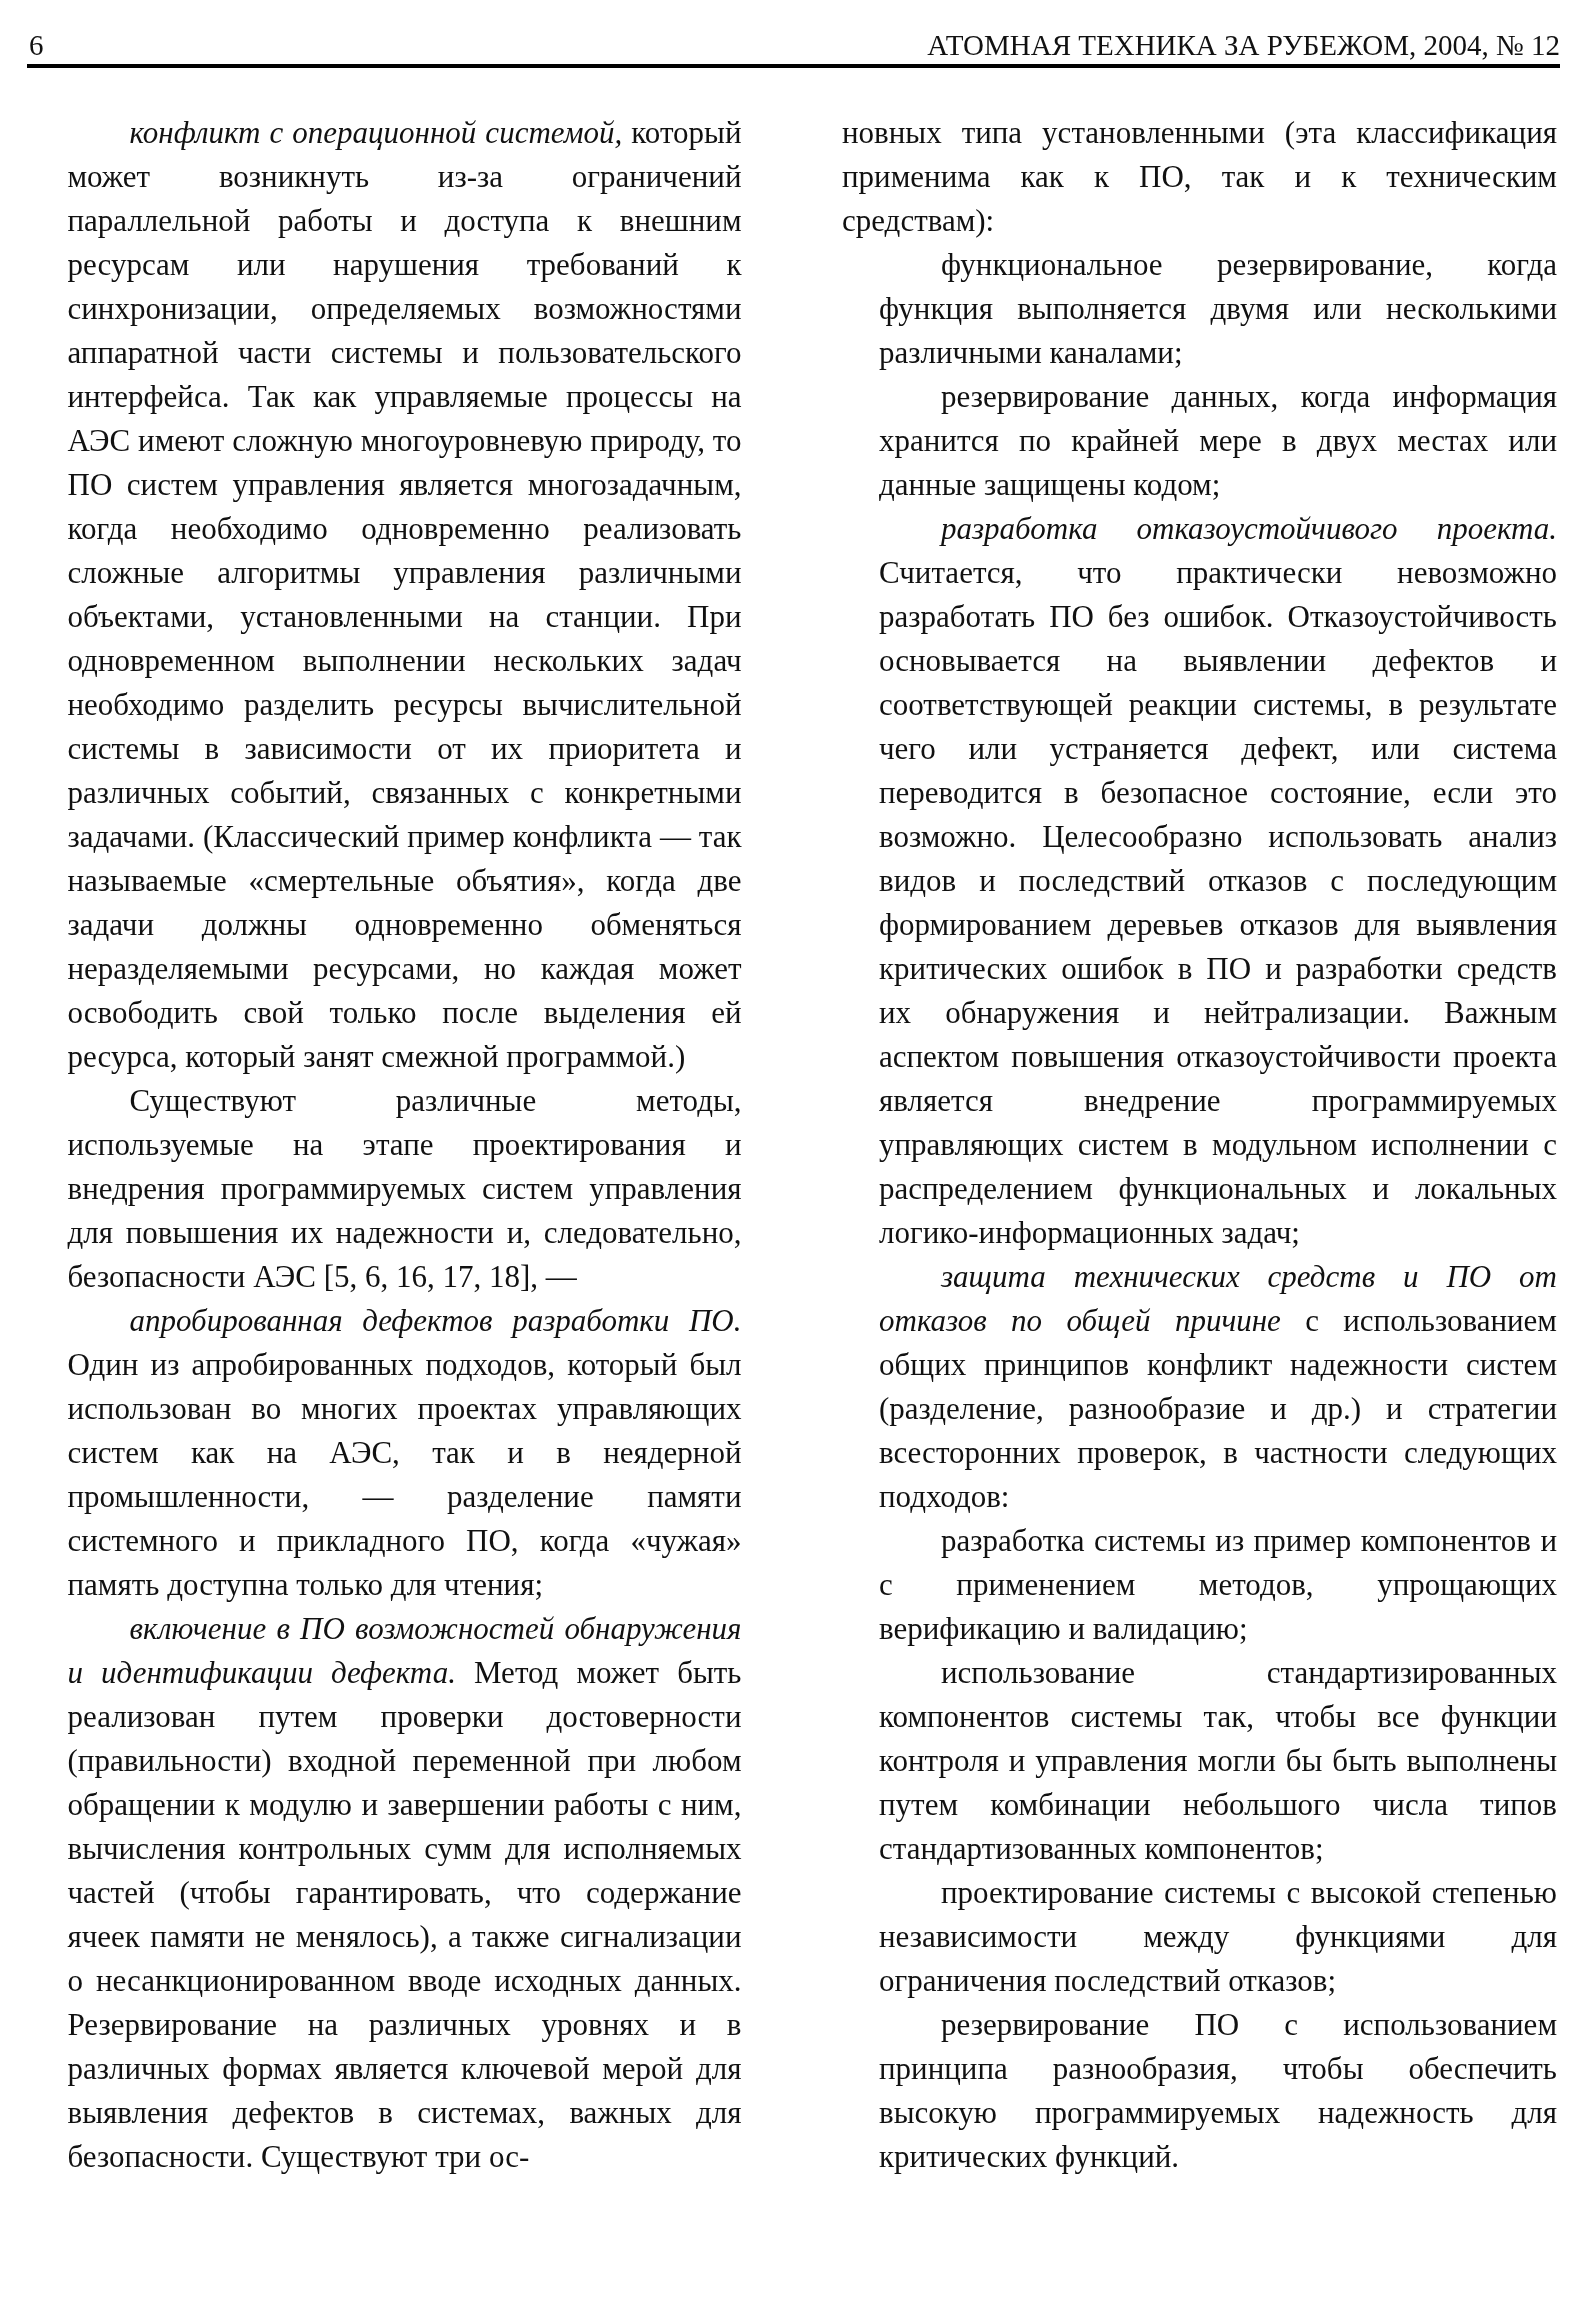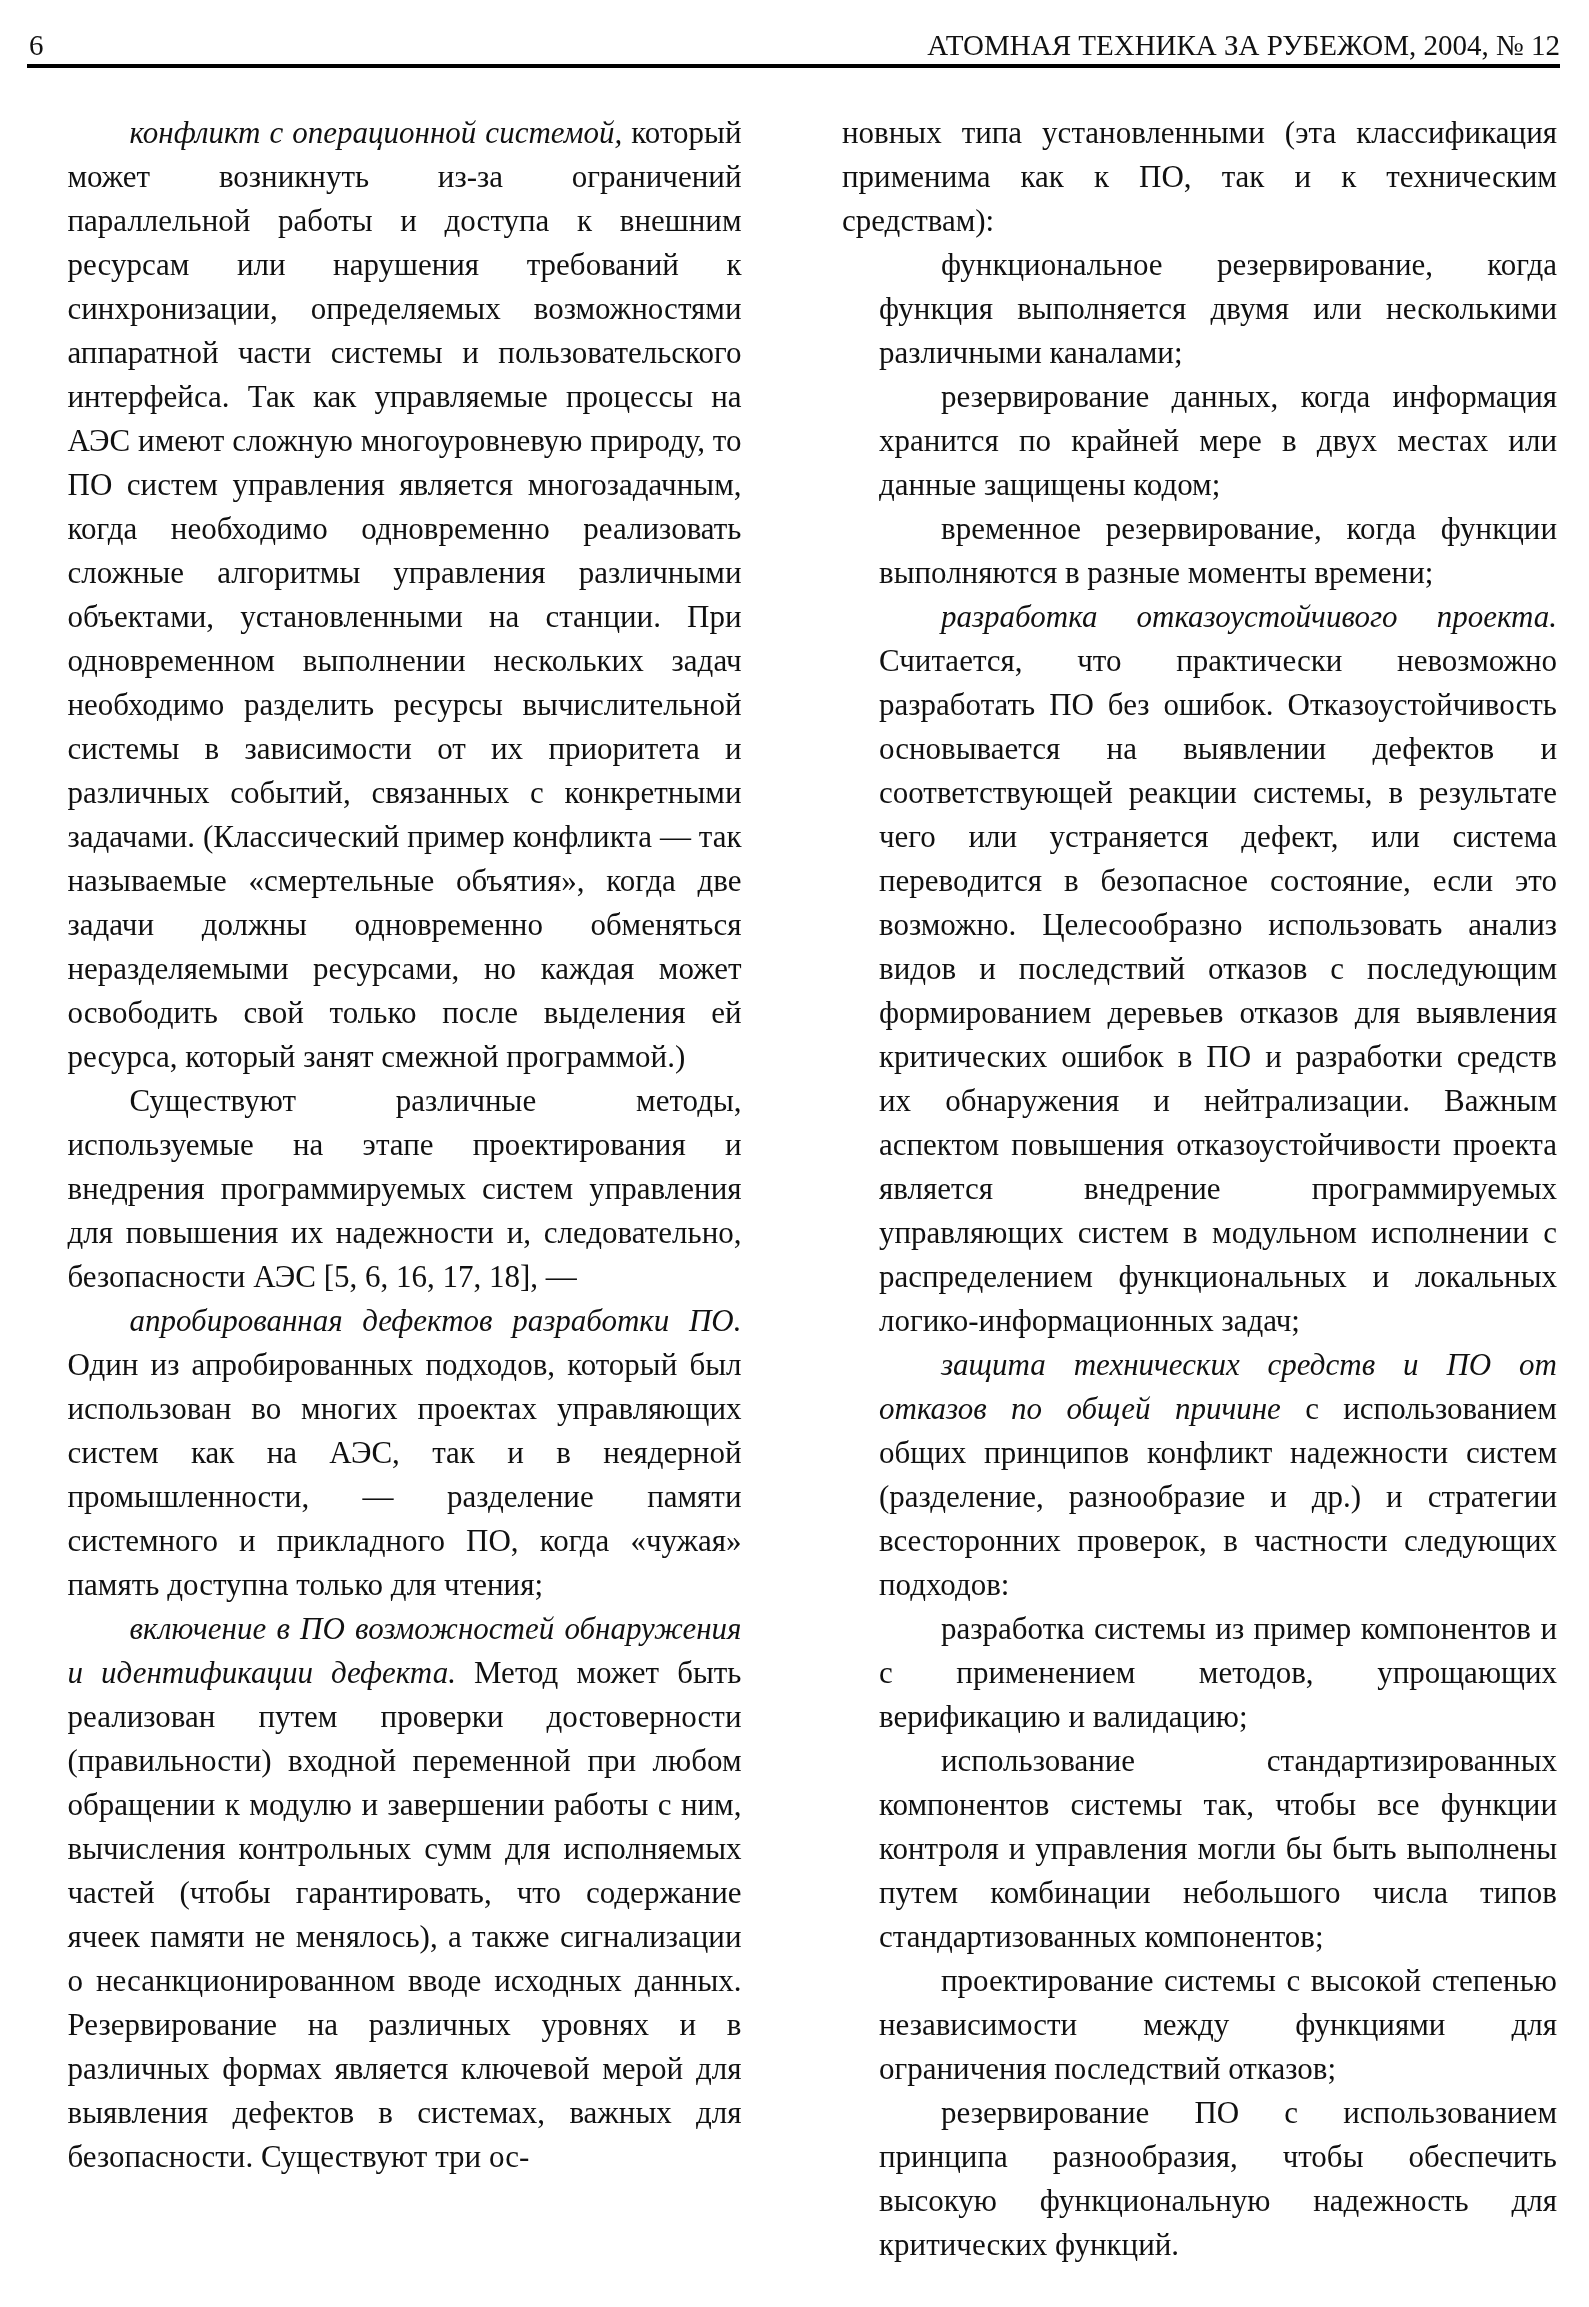--- a/index.html
+++ b/index.html
@@ -45,21 +45,20 @@
   <p class="ind"><em>конфликт с операционной системой,</em><span> который может возникнуть из-за ограничений параллельной работы и доступа к внешним ресурсам или нарушения требований к синхронизации, определяемых возможностями аппаратной части системы и пользовательского интерфейса. Так как управляемые процессы на АЭС имеют сложную многоуровневую природу, то ПО систем управления является многозадачным, когда необходимо одновременно реализовать сложные алгоритмы управления различными объектами, установленными на станции. При одновременном выполнении нескольких задач необходимо разделить ресурсы вычислительной системы в зависимости от их приоритета и различных событий, связанных с конкретными задачами. (Классический пример конфликта — так называемые «смертельные объятия», когда две задачи должны одновременно обменяться неразделяемыми ресурсами, но каждая может освободить свой только после выделения ей ресурса, который занят смежной программой.)</span></p>
   <p class="ind">Существуют различные методы, используемые на этапе проектирования и внедрения программируемых систем управления для повышения их надежности и, следовательно, безопасности АЭС [5, 6, 16, 17, 18], —</p>
   <p class="ind"><em>апробированная дефектов разработки ПО.</em><span> Один из апробированных подходов, который был использован во многих проектах управляющих систем как на АЭС, так и в неядерной промышленности, — разделение памяти системного и прикладного ПО, когда «чужая» память доступна только для чтения;</span></p>
   <p class="ind"><em>включение в ПО возможностей обнаружения и идентификации дефекта.</em><span> Метод может быть реализован путем проверки достоверности (правильности) входной переменной при любом обращении к модулю и завершении работы с ним, вычисления контрольных сумм для исполняемых частей (чтобы гарантировать, что содержание ячеек памяти не менялось), а также сигнализации о несанкционированном вводе исходных данных. Резервирование на различных уровнях и в различных формах является ключевой мерой для выявления дефектов в системах, важных для безопасности. Существуют три ос-</span></p>
 </div>
 
 <div class="col right">
   <p>новных типа установленными (эта классификация применима как к ПО, так и к техническим средствам):</p>
   <p class="ind">функциональное резервирование, когда функция выполняется двумя или несколькими различными каналами;</p>
   <p class="ind">резервирование данных, когда информация хранится по крайней мере в двух местах или данные защищены кодом;</p>
-  <p class="ind">временное резервирование, когда функции выполняются в разные моменты времени;</p>
   <p class="ind"><em>разработка отказоустойчивого проекта.</em><span> Считается, что практически невозможно разработать ПО без ошибок. Отказоустойчивость основывается на выявлении дефектов и соответствующей реакции системы, в результате чего или устраняется дефект, или система переводится в безопасное состояние, если это возможно. Целесообразно использовать анализ видов и последствий отказов с последующим формированием деревьев отказов для выявления критических ошибок в ПО и разработки средств их обнаружения и нейтрализации. Важным аспектом повышения отказоустойчивости проекта является внедрение программируемых управляющих систем в модульном исполнении с распределением функциональных и локальных логико-информационных задач;</span></p>
   <p class="ind"><em>защита технических средств и ПО от отказов по общей причине</em><span> с использованием общих принципов конфликт надежности систем (разделение, разнообразие и др.) и стратегии всесторонних проверок, в частности следующих подходов:</span></p>
   <p class="ind">разработка системы из пример компонентов и с применением методов, упрощающих верификацию и валидацию;</p>
   <p class="ind">использование стандартизированных компонентов системы так, чтобы все функции контроля и управления могли бы быть выполнены путем комбинации небольшого числа типов стандартизованных компонентов;</p>
   <p class="ind">проектирование системы с высокой степенью независимости между функциями для ограничения последствий отказов;</p>
-  <p class="ind">резервирование ПО с использованием принципа разнообразия, чтобы обеспечить высокую функциональную надежность для критических функций.</p>
+  <p class="ind">резервирование ПО с использованием принципа разнообразия, чтобы обеспечить высокую программируемых надежность для критических функций.</p>
 </div>
 
 
 </body></html>

